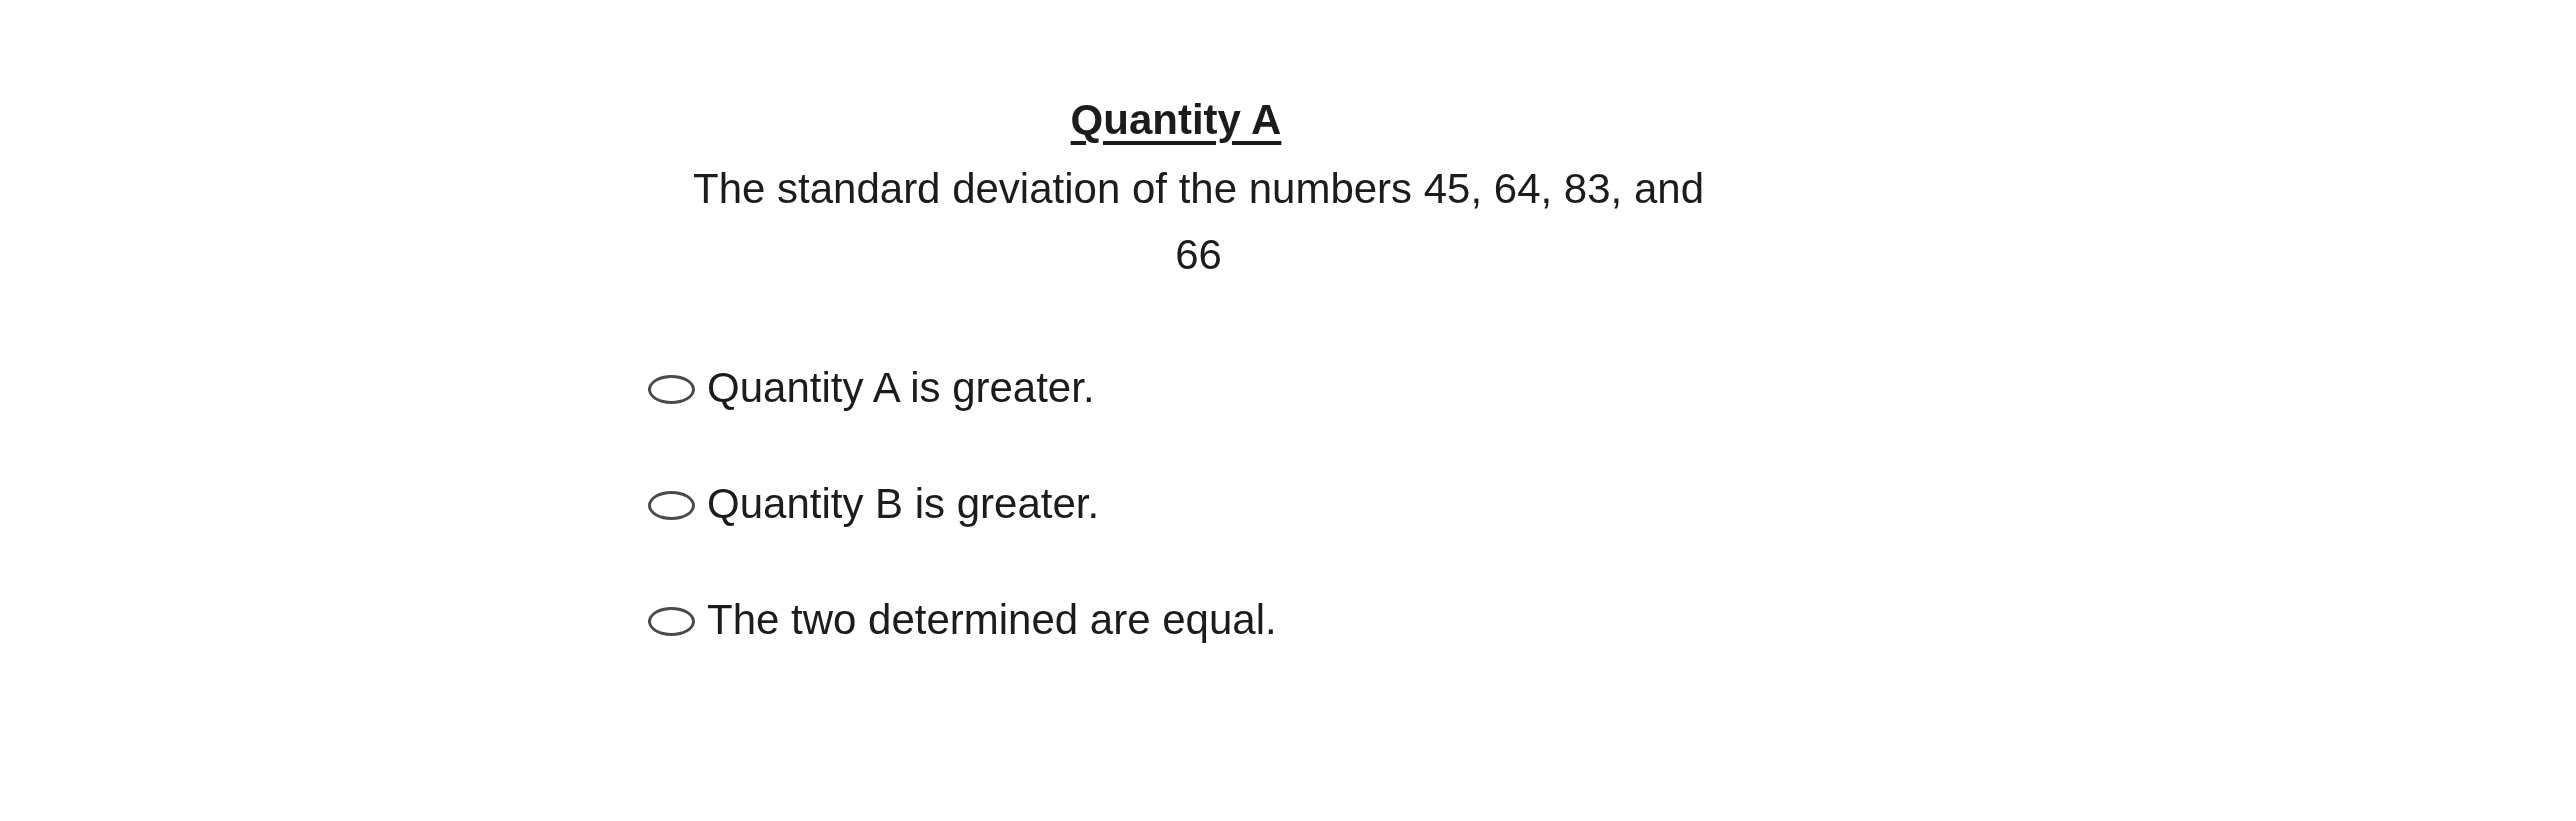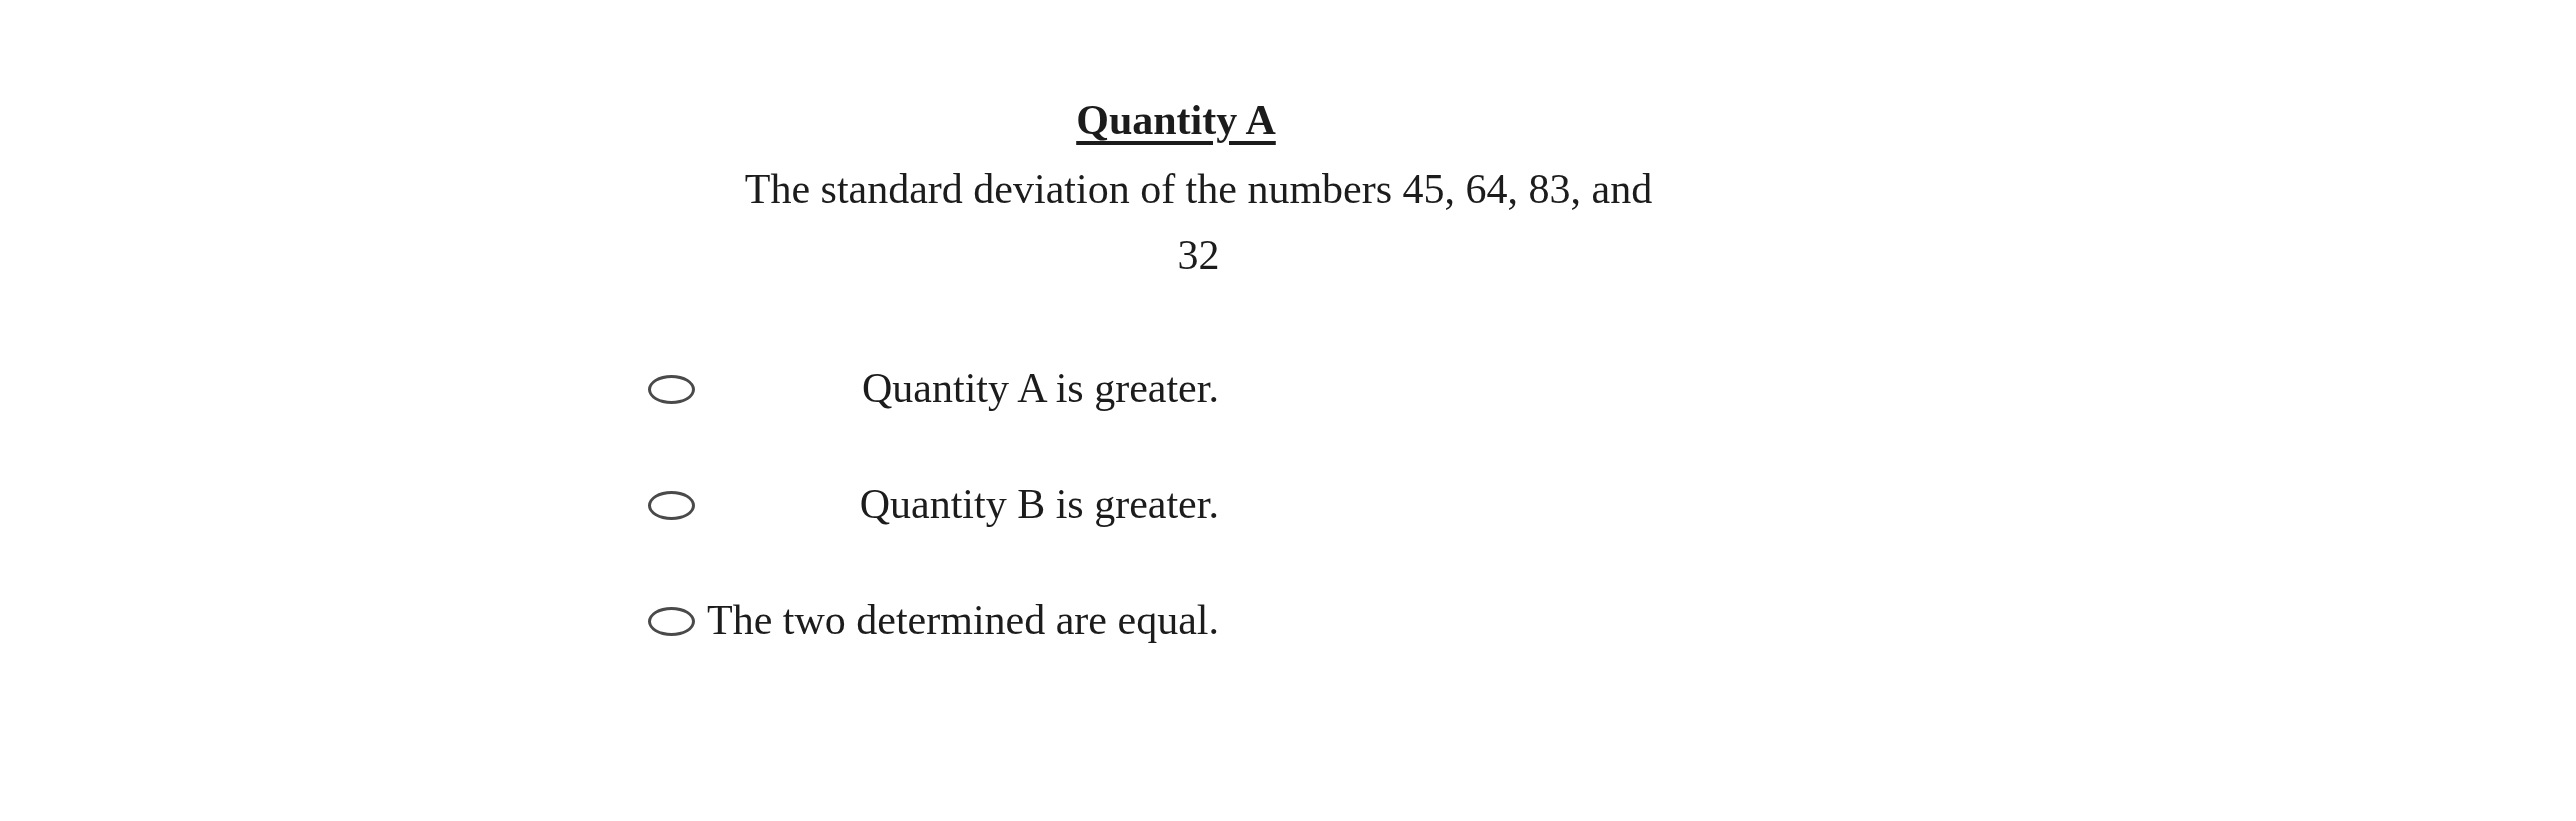--- a/index.html
+++ b/index.html
@@ -6,21 +6,21 @@
     margin: 0;
     padding: 0;
     background: #ffffff;
   }
   .page {
     position: relative;
     width: 2352px;
     height: 821px;
     background: #ffffff;
     color: #1c1c1c;
-    font-family: Liberation Serif, serif;
+    font-family: Liberation Sans, sans-serif;
     overflow: hidden;
   }
   .quantities {
     display: flex;
     padding-top: 97px;
   }
   .quantity {
     flex: 1 1 50%;
     text-align: center;
   }
@@ -46,21 +46,20 @@
     margin-left: 648px;
     width: -moz-fit-content;
     width: fit-content;
   }
   .option {
     display: flex;
     align-items: center;
     height: 66px;
     margin-bottom: 50px;
     cursor: pointer;
-    justify-content: space-between;
   }
   .option:last-child {
     margin-bottom: 0;
   }
   .radio {
     box-sizing: border-box;
     width: 47px;
     height: 29px;
     border: 3.7px solid #4a4a4a;
     border-radius: 50%;
@@ -79,21 +78,21 @@
 <body>
 
 <div class="page">
 
   <div class="quantities">
 
     <div class="quantity">
       <div class="quantity-heading">Quantity A</div>
       <div class="quantity-text">
         <span class="line">The standard deviation of the numbers 45, 64, 83, and</span>
-        <span class="line">32</span>
+        <span class="line">66</span>
       </div>
     </div>
 
 
   </div>
 
   <div class="options">
 
     <div class="option">
       <span class="radio"></span>

